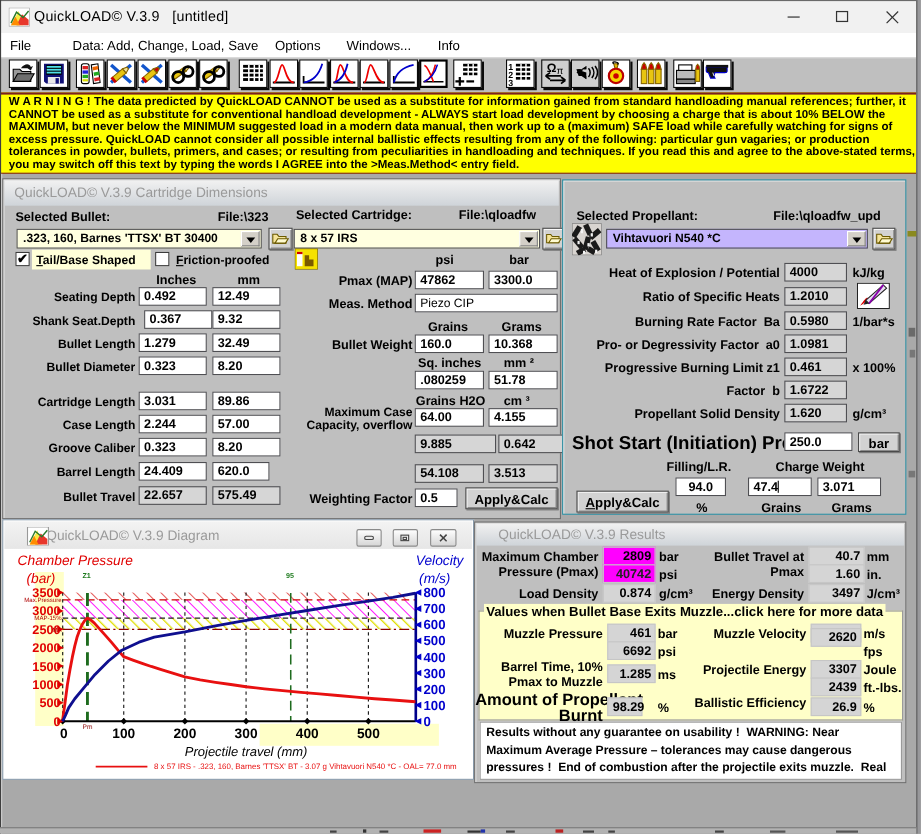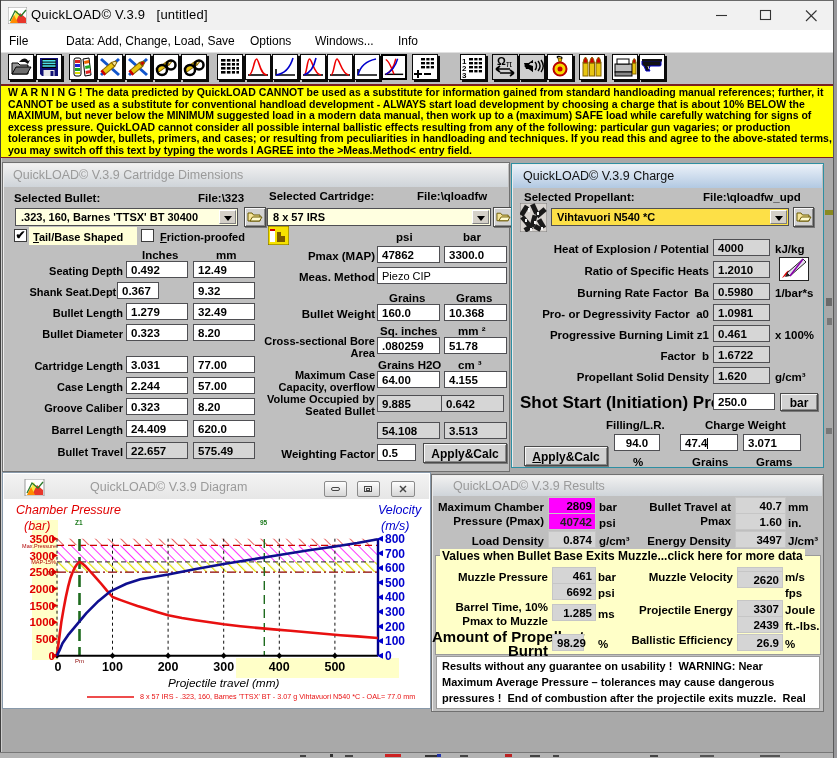--- a/index.html
+++ b/index.html
@@ -269,40 +269,40 @@
   <div class="lbl" style="left:30px;top:68px"><span class="u">T</span>ail/Base Shaped</div>
   <div class="chk" style="left:138px;top:66px"></div>
   <div class="lbl" style="left:157px;top:68px"><span class="u">F</span>riction-proofed</div>
   <div class="hdr" style="left:139px;top:86px">Inches</div>
   <div class="hdr" style="left:213px;top:86px">mm</div>
 
   <div class="lbl r" style="left:0px;top:102px;width:120px">Seating Depth</div>
   <div class="fld" style="left:123px;top:98px;width:62px">0.492</div>
   <div class="fld" style="left:190px;top:98px;width:62px">12.49</div>
   <div class="lbl r" style="left:0px;top:123px;width:120px">Shank Seat.Depth</div>
-  <div class="fld" style="left:114px;top:119px;width:42px">0.367</div>
+  <div class="fld" style="left:128px;top:119px;width:62px">0.367</div>
   <div class="fld" style="left:190px;top:119px;width:62px">9.32</div>
   <div class="lbl r" style="left:0px;top:144px;width:120px">Bullet Length</div>
   <div class="fld" style="left:123px;top:140px;width:62px">1.279</div>
   <div class="fld" style="left:190px;top:140px;width:62px">32.49</div>
   <div class="lbl r" style="left:0px;top:165px;width:120px">Bullet Diameter</div>
   <div class="fld" style="left:123px;top:161px;width:62px">0.323</div>
   <div class="fld" style="left:190px;top:161px;width:62px">8.20</div>
   <div class="lbl r" style="left:0px;top:197px;width:120px">Cartridge Length</div>
   <div class="fld" style="left:123px;top:193px;width:62px">3.031</div>
-  <div class="fld" style="left:190px;top:193px;width:62px">77.00</div>
+  <div class="fld" style="left:190px;top:193px;width:62px">89.86</div>
   <div class="lbl r" style="left:0px;top:218px;width:120px">Case Length</div>
   <div class="fld" style="left:123px;top:214px;width:62px">2.244</div>
   <div class="fld" style="left:190px;top:214px;width:62px">57.00</div>
   <div class="lbl r" style="left:0px;top:239px;width:120px">Groove Caliber</div>
   <div class="fld" style="left:123px;top:235px;width:62px">0.323</div>
   <div class="fld" style="left:190px;top:235px;width:62px">8.20</div>
   <div class="lbl r" style="left:0px;top:261px;width:120px">Barrel Length</div>
   <div class="fld" style="left:123px;top:257px;width:62px">24.409</div>
-  <div class="fld" style="left:190px;top:257px;width:62px">620.0</div>
+  <div class="fld" style="left:190px;top:257px;width:52px">620.0</div>
   <div class="lbl r" style="left:0px;top:283px;width:120px">Bullet Travel</div>
   <div class="fld ro" style="left:123px;top:279px;width:62px">22.657</div>
   <div class="fld ro" style="left:190px;top:279px;width:62px">575.49</div>
 
   <svg class="abs" style="left:265px;top:63px" width="21" height="19" viewBox="0 0 21 19">
     <rect x="0" y="0" width="21" height="19" fill="#f6e200" stroke="#6b5a00"></rect>
     <rect x="2" y="3" width="5" height="13" fill="#fff"></rect>
     <rect x="2" y="3" width="5" height="2" fill="#c00"></rect>
     <path d="M9 16 L9 6 L13 6 L13 10 L17 10 L17 16 Z" fill="#7a5a00"></path>
   </svg>
@@ -313,40 +313,37 @@
   <div class="fld" style="left:441px;top:83px;width:63px">3300.0</div>
   <div class="lbl r" style="left:250px;top:108px;width:122px;font-size:11.5px">Meas. Method</div>
   <div class="fld" style="left:374px;top:104px;width:130px;font-weight:normal;font-size:11px">Piezo CIP</div>
   <div class="hdr" style="left:386px;top:129px">Grains</div>
   <div class="hdr" style="left:453px;top:129px">Grams</div>
   <div class="lbl r" style="left:250px;top:145px;width:122px;font-size:11.5px">Bullet Weight</div>
   <div class="fld" style="left:374px;top:141px;width:63px">160.0</div>
   <div class="fld" style="left:441px;top:141px;width:63px">10.368</div>
   <div class="hdr" style="left:377px;top:162px">Sq. inches</div>
   <div class="hdr" style="left:455px;top:162px">mm ²</div>
-  <div class="lbl r" style="left:250px;top:172px;width:122px">Cross-sectional Bore<br>Area</div>
   <div class="fld" style="left:374px;top:174px;width:63px">.080259</div>
   <div class="fld" style="left:441px;top:174px;width:63px">51.78</div>
   <div class="hdr" style="left:375px;top:196px">Grains H2O</div>
   <div class="hdr" style="left:455px;top:196px">cm ³</div>
   <div class="lbl r" style="left:250px;top:206px;width:122px">Maximum Case<br>Capacity, overflow</div>
   <div class="fld" style="left:374px;top:208px;width:63px">64.00</div>
   <div class="fld" style="left:441px;top:208px;width:63px">4.155</div>
-  <div class="lbl r" style="left:250px;top:230px;width:122px">Volume Occupied by<br>Seated Bullet</div>
   <div class="fld ro" style="left:374px;top:232px;width:74px">9.885</div>
-  <div class="fld ro" style="left:438px;top:232px;width:63px">0.642</div>
+  <div class="fld ro" style="left:450px;top:232px;width:63px">0.642</div>
   <div class="fld ro" style="left:374px;top:259px;width:63px">54.108</div>
   <div class="fld ro" style="left:441px;top:259px;width:63px">3.513</div>
   <div class="lbl r" style="left:250px;top:285px;width:122px;font-size:11.5px">Weighting Factor</div>
   <div class="fld" style="left:374px;top:281px;width:39px">0.5</div>
   <div class="btn" style="left:420px;top:280px;width:84px;height:20px;padding-top:3px">Apply&amp;Calc</div>
 </div>
 
 <div class="win" id="chargewin" style="left:511px;top:163px;width:313px;height:305px;border-color:#2e8fa3">
-  <div class="wtitle" style="background:linear-gradient(#eaf0f8,#b2c9e2);color:#111;padding:4px 0 0 10px">QuickLOAD© V.3.9 Charge</div>
   <div class="lbl" style="left:12px;top:27px;font-size:11.5px">Selected Propellant:</div>
   <div class="lbl" style="left:191px;top:27px;font-size:11.5px">File:\qloadfw_upd</div>
   <svg class="abs" style="left:8px;top:39px" width="27" height="29" viewBox="0 0 27 29">
     <rect x="0" y="0" width="27" height="29" fill="#d8d4d0" stroke="#777"></rect>
     <g fill="#1a1a1a">
       <rect x="2" y="2" width="5" height="11" transform="rotate(32 4 7)"></rect>
       <rect x="12" y="1" width="5" height="10" transform="rotate(-25 14 6)"></rect>
       <rect x="19" y="4" width="5" height="11" transform="rotate(50 21 9)"></rect>
       <rect x="3" y="13" width="5" height="11" transform="rotate(-40 5 18)"></rect>
       <rect x="11" y="12" width="5" height="12" transform="rotate(15 13 18)"></rect>
@@ -356,21 +353,21 @@
     </g>
     <g fill="#f4f4f4">
       <rect x="8" y="5" width="2" height="4"></rect>
         <rect x="17" y="9" width="2" height="3"></rect>
       <rect x="5" y="16" width="2" height="3"></rect>
         <rect x="14" y="18" width="2" height="3"></rect>
       <rect x="21" y="24" width="2" height="3"></rect>
         <rect x="10" y="25" width="2" height="3"></rect>
     </g>
   </svg>
-  <div class="combo" style="left:39px;top:44px;width:238px;background:#fde047">Vihtavuori N540 *C<span class="cbtn"></span></div>
+  <div class="combo" style="left:39px;top:44px;width:238px;background:#c4b5fd">Vihtavuori N540 *C<span class="cbtn"></span></div>
   <div class="btn" style="left:281px;top:43px;width:21px;height:20px"><svg width="16" height="13" viewBox="0 0 16 13" style="margin-top:2px">
         <path d="M1 11 L1 3 L5 3 L6.5 5 L13 5 L13 11 Z" fill="#f5e49a" stroke="#6b5a00" stroke-width="1"></path>
         <path d="M3 11 L5.5 7 L15 7 L12.5 11 Z" fill="#fffbd0" stroke="#6b5a00" stroke-width="1"></path>
       </svg></div>
   <div class="lbl r" style="left:8px;top:79px;width:189px;font-size:11.5px">Heat of Explosion / Potential</div>
   <div class="fld ro" style="left:201px;top:75px;width:57px">4000</div>
   <div class="lbl" style="left:263px;top:79px;font-size:11.5px">kJ/kg</div>
   <div class="lbl r" style="left:8px;top:101px;width:189px;font-size:11.5px">Ratio of Specific Heats</div>
   <div class="fld ro" style="left:201px;top:97px;width:57px">1.2010</div>
   <svg class="abs" style="left:267px;top:93px" width="30" height="24" viewBox="0 0 30 24">
@@ -401,21 +398,21 @@
   <div class="fld" style="left:102px;top:270px;width:46px;text-align:center;padding-left:0">94.0</div>
   <div class="fld" style="left:168px;top:270px;width:58px">47.4<span style="display:inline-block;width:1px;height:11px;background:#000;vertical-align:-2px"></span></div>
   <div class="fld" style="left:231px;top:270px;width:58px">3.071</div>
   <div class="btn" style="left:12px;top:282px;width:84px;height:20px;padding-top:3px"><span class="u">A</span>pply&amp;Calc</div>
   <div class="lbl" style="left:121px;top:292px;font-size:11.5px">%</div>
   <div class="lbl" style="left:180px;top:292px;font-size:11.5px">Grains</div>
   <div class="lbl" style="left:244px;top:292px;font-size:11.5px">Grams</div>
 </div>
 
 <div class="win" id="diagwin" style="left:2px;top:472px;width:429px;height:237px;background:#ffffff;border-color:#8899aa">
-  <div class="wtitle" style="background:linear-gradient(#f3f3f3,#e6e6e6);color:#9a9a9a;height:25px;padding:6px 0 0 86px">QuickLOAD© V.3.9 Diagram</div>
+  <div class="wtitle" style="background:linear-gradient(#f3f3f3,#e6e6e6);color:#9a9a9a;height:25px;padding:6px 0 0 38px">QuickLOAD© V.3.9 Diagram</div>
   <svg class="abs" style="left:21px;top:6px" width="21" height="17" viewBox="0 0 19 17">
     <rect x="0" y="0" width="19" height="17" fill="#fff" stroke="#999" stroke-width="1"></rect>
     <polygon points="2,16 9,3 13,16" fill="#f7ec44"></polygon>
     <polygon points="7,16 12,6 18,11 18,16" fill="#e8372b"></polygon>
     <polygon points="2,16 6,8 10,16" fill="#ff8c00"></polygon>
     <polyline points="2,14 7,4 13,9 18,3" fill="none" stroke="#2a7a2a" stroke-width="1.3"></polyline>
   </svg>
   <div class="abs" style="left:321px;top:8px;width:23px;height:16px;background:linear-gradient(#fefefe,#d6d6d6);border:1px solid #8a8a8a;border-radius:2px">
       <div style="position:absolute;left:6px;top:5px;width:9px;height:4px;border:1px solid #444;border-radius:2px"></div>
     </div>

